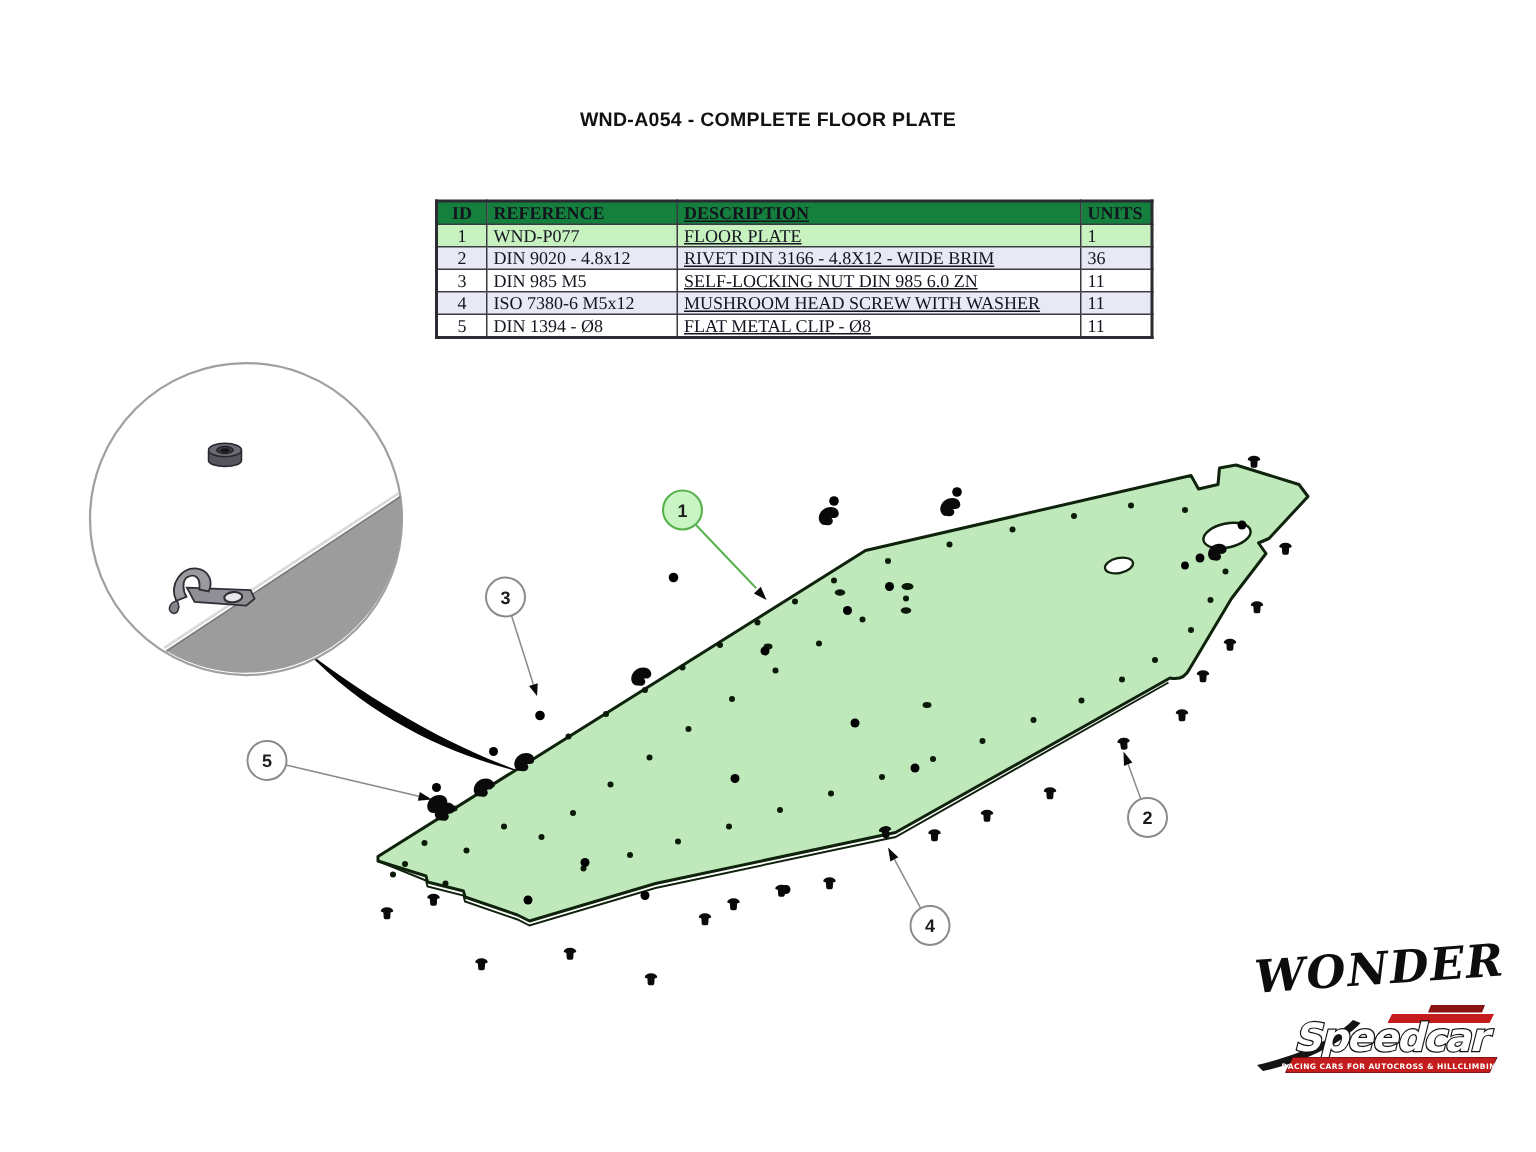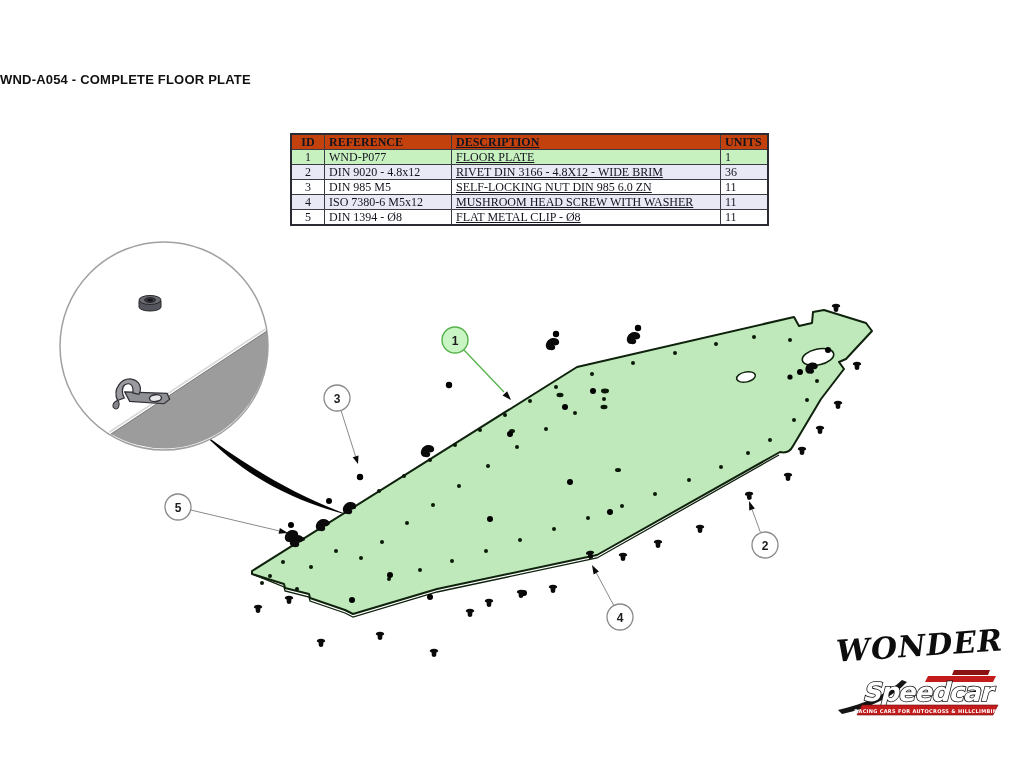--- a/index.html
+++ b/index.html
@@ -1,25 +1,25 @@
 <!DOCTYPE html>
 <html><head>
 <meta charset="utf-8">
 <style>
   html,body{margin:0;padding:0;background:#e8e8e8;}
   .page{position:relative;width:1024px;height:768px;background:#ffffff;overflow:hidden;
         font-family:"Liberation Sans",sans-serif;}
-  .doc-title{position:absolute;top:72px;left:0;width:1024px;
+  .doc-title{position:absolute;top:72px;left:0;width:1024px;text-align:center;
              font-size:13px;font-weight:bold;color:#111;letter-spacing:.2px;}
   .bom{position:absolute;left:290px;top:133px;border-collapse:collapse;
        font-family:"Liberation Serif",serif;font-size:12px;color:#14141f;
        border:2px solid #2b2b33;}
   .bom th,.bom td{border:1px solid #3a3a42;padding:0 4px;height:14px;
        white-space:nowrap;text-align:left;line-height:14px;}
-  .bom th{font-weight:bold;background:#c2410c;}
+  .bom th{font-weight:bold;background:#15803d;}
   .bom .col-id{width:24px;text-align:center;}
   .bom .col-ref{width:118px;margin-left:30px;}
   .bom .col-desc{width:260px;text-decoration:underline;}
   .bom .col-units{width:38px;}
   .row-green td{background:#c7f2c0;}
   .row-alt td{background:#e9e9f5;}
   .diagram{position:absolute;left:0;top:0;}
   .callout-num{font-family:"Liberation Sans",sans-serif;font-size:12px;font-weight:bold;fill:#1c1c1c;}
 </style>
 </head>

